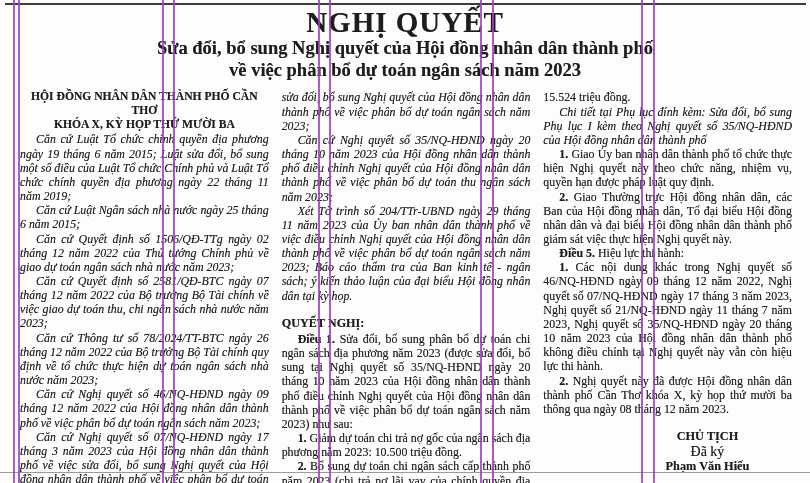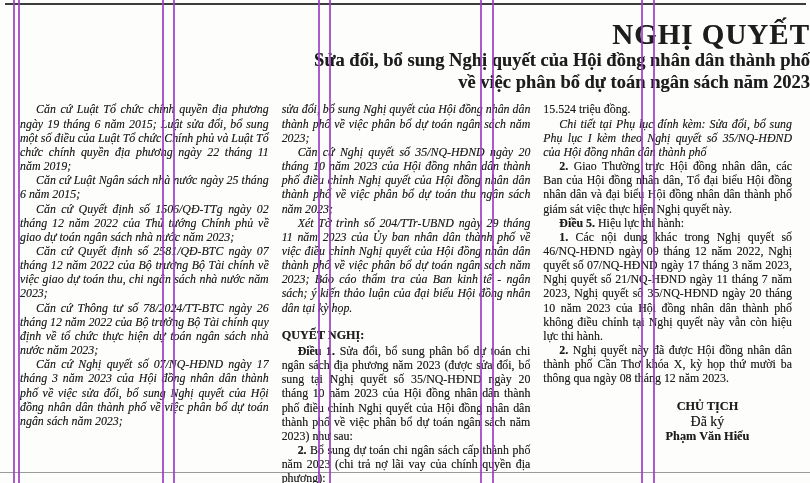--- a/index.html
+++ b/index.html
@@ -7,21 +7,21 @@
     position:relative;
     width:810px;height:483px;
     overflow:hidden;
     background:#fdfdfc;
     font-family:"Liberation Serif","DejaVu Serif",serif;
     color:#1d1d1d;
     text-shadow:0 0 .6px rgba(45,45,45,.55);
   }
   .topline{position:absolute;top:3px;left:5px;right:4px;border-top:2px solid #3c3c3c;}
   .bottomline{position:absolute;top:472px;left:0;right:0;border-top:1px solid #9a9a9a;}
-  .doc-header{padding-top:19px;text-align:right;line-height:1.05;}
+  .doc-header{padding-top:7px;text-align:center;line-height:1.05;}
   .doc-title{margin:0;font-size:29px;font-weight:bold;letter-spacing:1px;}
   .doc-sub{margin:1px 0 0 0;font-size:18.5px;font-weight:bold;line-height:21px;}
   .cols{
     display:flex;
     gap:13px;
     padding:9px 18px 0 20px;
     font-size:11.9px;
     line-height:14.15px;
     text-align:justify;
   }
@@ -46,47 +46,52 @@
   <div class="topline"></div>
 
   <div class="doc-header">
     <h1 class="doc-title">NGHỊ QUYẾT</h1>
     <div class="doc-sub">Sửa đổi, bổ sung Nghị quyết của Hội đồng nhân dân thành phố</div>
     <div class="doc-sub">về việc phân bổ dự toán ngân sách năm 2023</div>
   </div>
 
   <div class="cols">
     <div class="col">
+      <div class="colhead">HỘI ĐỒNG NHÂN DÂN THÀNH PHỐ CẦN THƠ</div>
+      <div class="colhead">KHÓA X, KỲ HỌP THỨ MƯỜI BA</div>
       <div>
           <p class="para it">Căn cứ Luật Tổ chức chính quyền địa phương ngày 19 tháng 6 năm 2015; Luật sửa đổi, bổ sung một số điều của Luật Tổ chức Chính phủ và Luật Tổ chức chính quyền địa phương ngày 22 tháng 11 năm 2019;</p>
           <p class="para it">Căn cứ Luật Ngân sách nhà nước ngày 25 tháng 6 năm 2015;</p>
           <p class="para it">Căn cứ Quyết định số 1506/QĐ-TTg ngày 02 tháng 12 năm 2022 của Thủ tướng Chính phủ về giao dự toán ngân sách nhà nước năm 2023;</p>
           <p class="para it">Căn cứ Quyết định số 2581/QĐ-BTC ngày 07 tháng 12 năm 2022 của Bộ trưởng Bộ Tài chính về việc giao dự toán thu, chi ngân sách nhà nước năm 2023;</p>
           <p class="para it">Căn cứ Thông tư số 78/2024/TT-BTC ngày 26 tháng 12 năm 2022 của Bộ trưởng Bộ Tài chính quy định về tổ chức thực hiện dự toán ngân sách nhà nước năm 2023;</p>
+          <p class="para it">Căn cứ Nghị quyết số 46/NQ-HĐND ngày 09 tháng 12 năm 2022 của Hội đồng nhân dân thành phố về việc phân bổ dự toán ngân sách năm 2023;</p>
           <p class="para it">Căn cứ Nghị quyết số 07/NQ-HĐND ngày 17 tháng 3 năm 2023 của Hội đồng nhân dân thành phố về việc sửa đổi, bổ sung Nghị quyết của Hội đồng nhân dân thành phố về việc phân bổ dự toán ngân sách năm 2023;</p>
         </div>
     </div>
 
     <div class="col">
       <div>
           <p class="para it noind">sửa đổi, bổ sung Nghị quyết của Hội đồng nhân dân thành phố về việc phân bổ dự toán ngân sách năm 2023;</p>
           <p class="para it">Căn cứ Nghị quyết số 35/NQ-HĐND ngày 20 tháng 10 năm 2023 của Hội đồng nhân dân thành phố điều chỉnh Nghị quyết của Hội đồng nhân dân thành phố về việc phân bổ dự toán thu ngân sách năm 2023;</p>
           <p class="para it">Xét Tờ trình số 204/TTr-UBND ngày 29 tháng 11 năm 2023 của Ủy ban nhân dân thành phố về việc điều chỉnh Nghị quyết của Hội đồng nhân dân thành phố về việc phân bổ dự toán ngân sách năm 2023; Báo cáo thẩm tra của Ban kinh tế - ngân sách; ý kiến thảo luận của đại biểu Hội đồng nhân dân tại kỳ họp.</p>
         </div>
       <div class="secthead">QUYẾT NGHỊ:</div>
       <div>
           <p class="para"><b>Điều 1. </b>Sửa đổi, bổ sung phân bổ dự toán chi ngân sách địa phương năm 2023 (được sửa đổi, bổ sung tại Nghị quyết số 35/NQ-HĐND ngày 20 tháng 10 năm 2023 của Hội đồng nhân dân thành phố điều chỉnh Nghị quyết của Hội đồng nhân dân thành phố về việc phân bổ dự toán ngân sách năm 2023) như sau:</p>
+          <p class="para"><b>1. </b>Giảm dự toán chi trả nợ gốc của ngân sách địa phương năm 2023: 10.500 triệu đồng.</p>
           <p class="para"><b>2. </b>Bổ sung dự toán chi ngân sách cấp thành phố năm 2023 (chi trả nợ lãi vay của chính quyền địa phương):</p>
         </div>
     </div>
 
     <div class="col">
       <div>
           <p class="para noind">15.524 triệu đồng.</p>
           <p class="para it">Chi tiết tại Phụ lục đính kèm: Sửa đổi, bổ sung Phụ lục I kèm theo Nghị quyết số 35/NQ-HĐND của Hội đồng nhân dân thành phố</p>
+          <p class="para"><b>1. </b>Giao Ủy ban nhân dân thành phố tổ chức thực hiện Nghị quyết này theo chức năng, nhiệm vụ, quyền hạn được pháp luật quy định.</p>
           <p class="para"><b>2. </b>Giao Thường trực Hội đồng nhân dân, các Ban của Hội đồng nhân dân, Tổ đại biểu Hội đồng nhân dân và đại biểu Hội đồng nhân dân thành phố giám sát việc thực hiện Nghị quyết này.</p>
           <p class="para"><b>Điều 5. </b>Hiệu lực thi hành:</p>
           <p class="para"><b>1. </b>Các nội dung khác trong Nghị quyết số 46/NQ-HĐND ngày 09 tháng 12 năm 2022, Nghị quyết số 07/NQ-HĐND ngày 17 tháng 3 năm 2023, Nghị quyết số 21/NQ-HĐND ngày 11 tháng 7 năm 2023, Nghị quyết số 35/NQ-HĐND ngày 20 tháng 10 năm 2023 của Hội đồng nhân dân thành phố không điều chỉnh tại Nghị quyết này vẫn còn hiệu lực thi hành.</p>
           <p class="para"><b>2. </b>Nghị quyết này đã được Hội đồng nhân dân thành phố Cần Thơ khóa X, kỳ họp thứ mười ba thông qua ngày 08 tháng 12 năm 2023.</p>
         </div>
       <div class="sig">
         <div class="sig-title">CHỦ TỊCH</div>
         <div class="sig-signed">Đã ký</div>
         <div class="sig-name">Phạm Văn Hiếu</div>
       </div>

